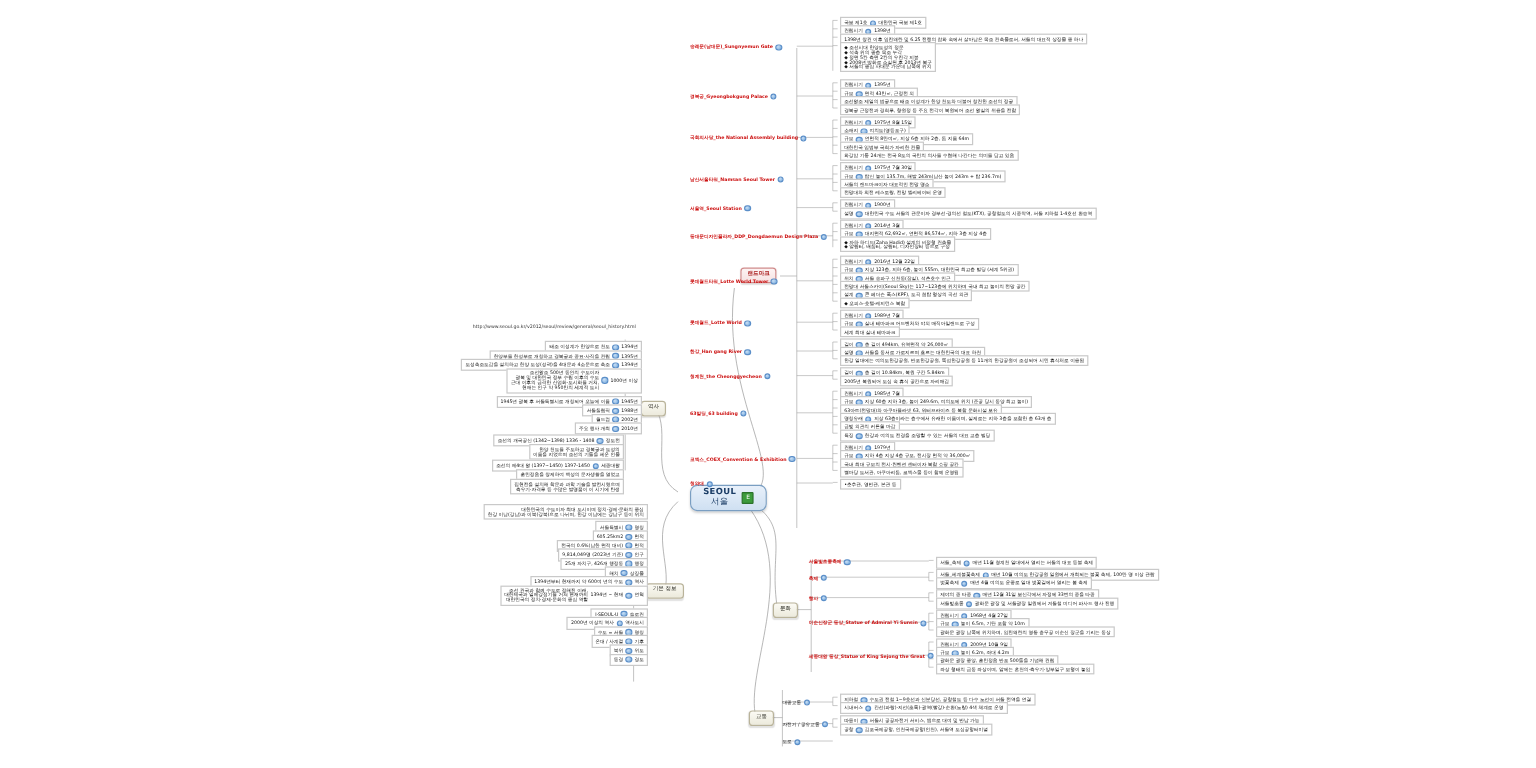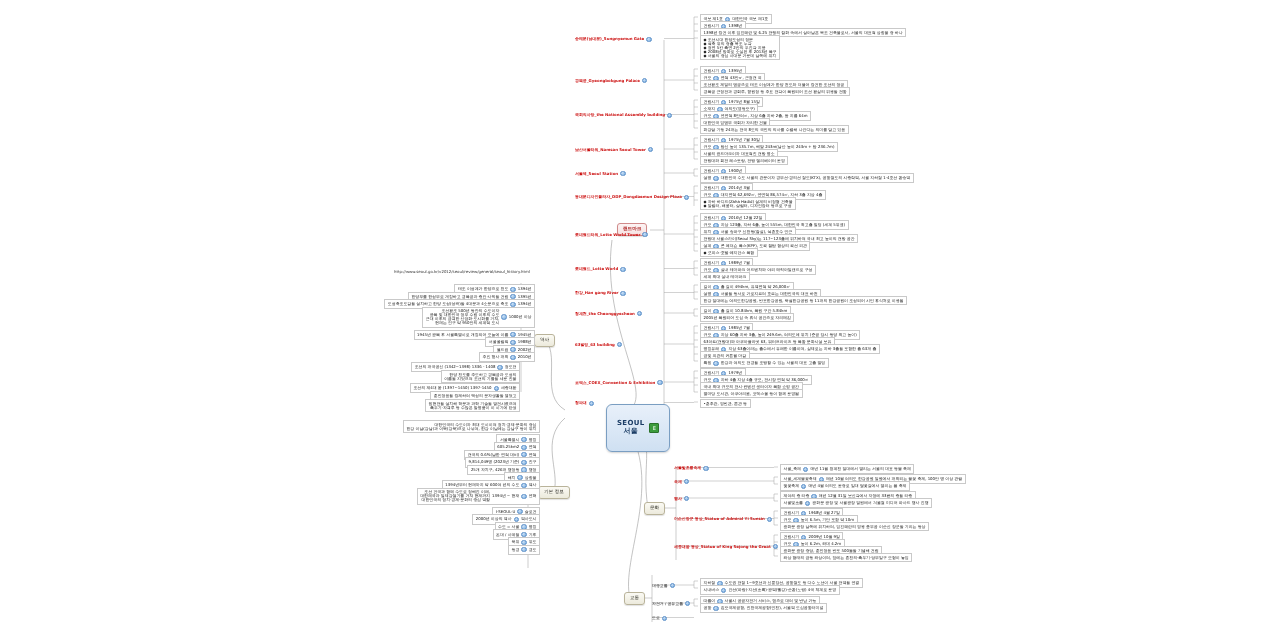--- a/index.html
+++ b/index.html
@@ -10,26 +10,25 @@
   #canvas{position:absolute;inset:0;}
   svg.links{position:absolute;left:0;top:0;width:1280px;height:640px;pointer-events:none;}
 
   
   .node{position:absolute;white-space:nowrap;line-height:1.05;}
 
   .central{
     border:1px solid #7a9ec2;border-radius:6px;
     background:linear-gradient(180deg,#e8f0fa 0%,#cfe0f2 100%);
     color:#1b3d66;font-size:7px;text-align:center;
-    padding:15px 10px;display:flex;align-items:center;gap:5px;
+    padding:2px 10px;display:flex;align-items:center;gap:5px;
     box-shadow:0 1px 2px rgba(0,0,0,.18);
-    margin-left:31px;
   }
   .central .ctext{display:flex;flex-direction:column;gap:1px;font-weight:bold;letter-spacing:.3px;}
-  .central .ctext .l2{font-weight:bold;}
+  .central .ctext .l2{font-weight:normal;}
   .badge{
     width:8px;height:8px;background:#3c9b3c;border:1px solid #2b722b;border-radius:1px;
     color:#fff;font-size:5px;line-height:8px;text-align:center;
   }
 
   .branch{
     border:1px solid #b9b39a;border-radius:3px;
     background:linear-gradient(180deg,#fbfaf4 0%,#eceadc 100%);
     font-size:4.6px;color:#2a2a22;padding:3px 5px;
     display:flex;align-items:center;gap:3px;

